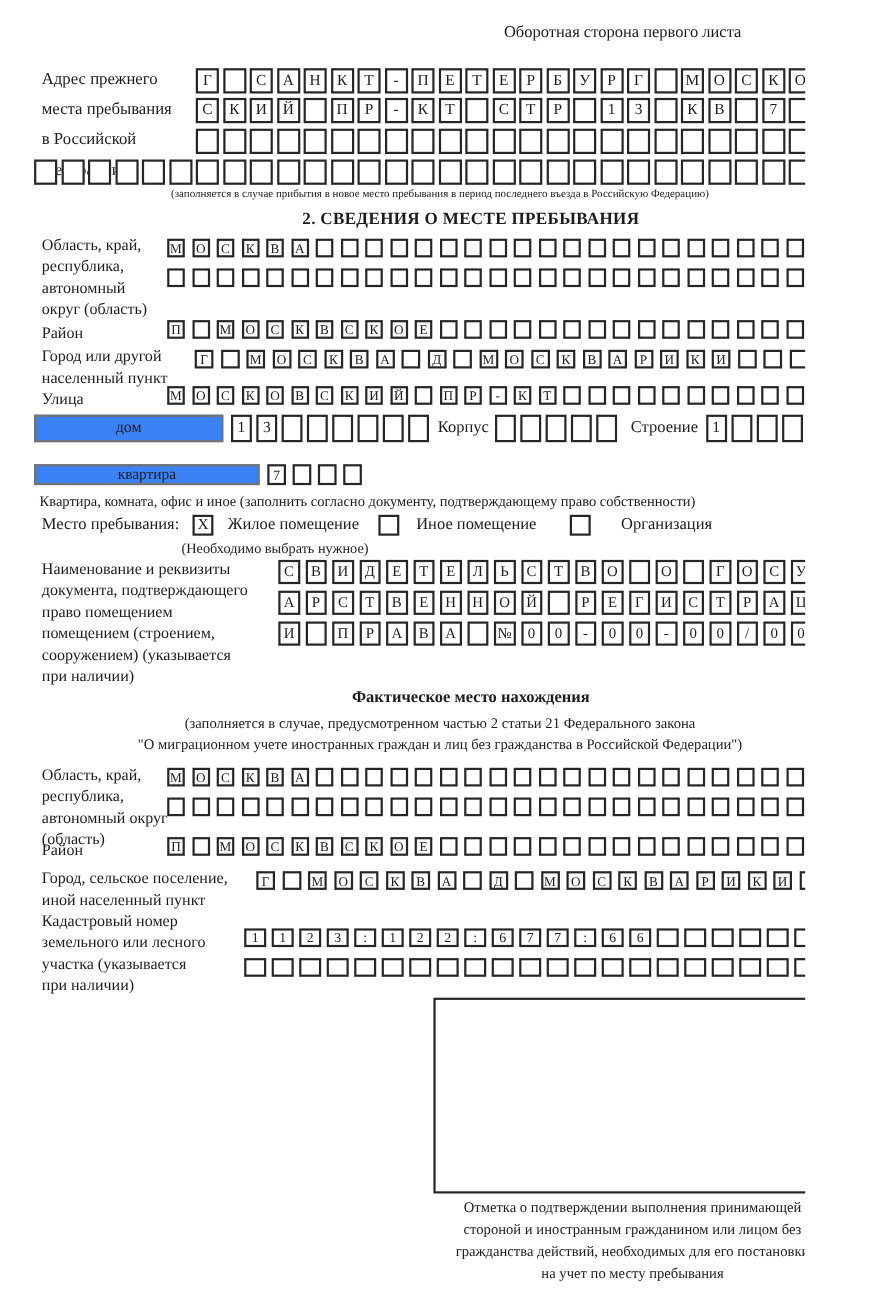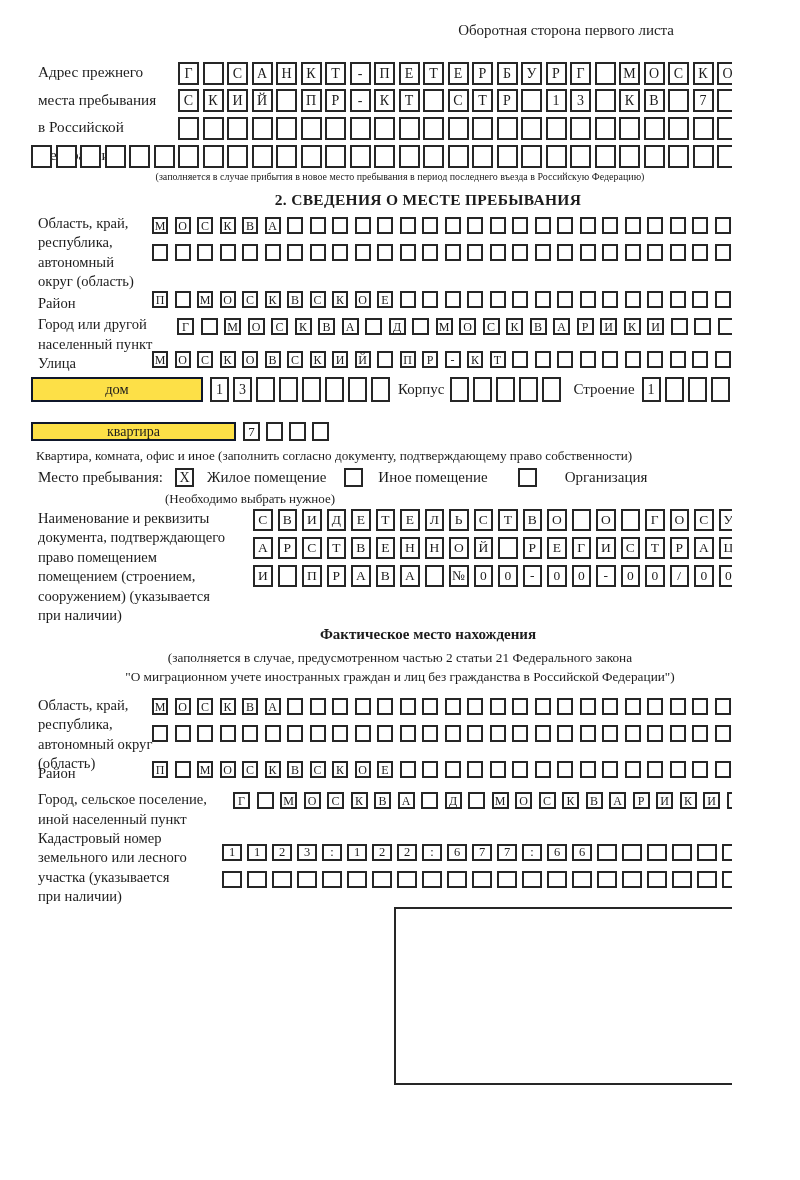--- a/index.html
+++ b/index.html
@@ -26,23 +26,23 @@
   .row-md{gap:5px;}    .row-md .cell{width:19.5px;height:22px;font-size:13.5px;}
   .row-kad{gap:5px;}   .row-kad .cell{width:20px;height:17px;font-size:12.5px;}
   .row-dom{gap:4px;}   .row-dom .cell{width:19px;height:25px;font-size:14px;}
   .row-kv{gap:6px;}    .row-kv .cell{width:17px;height:19px;font-size:13px;}
   .label{font-size:14.6px;line-height:19.4px;white-space:nowrap;}
   .label-top{font-size:15.2px;line-height:27.5px;white-space:nowrap;}
   .note{font-size:10px;}
   .center{width:800px;text-align:center;left:0;}
   .bold{font-weight:bold;padding-left:28px;}
   .field-box{
-    border:2px solid #0f172a;box-sizing:border-box;
+    border:2px solid #737373;box-sizing:border-box;
     display:flex;align-items:center;justify-content:center;
-    font-size:14.5px;flex:0 0 auto;background:#fde047;
+    font-size:14.5px;flex:0 0 auto;background:#3b82f6;
   }
   .inline-lbl{font-size:15px;white-space:nowrap;display:inline-block;}
   .checkbox{
     width:19px;height:19px;border:2px solid #262626;box-sizing:border-box;
     display:inline-flex;align-items:center;justify-content:center;
     font-size:14px;flex:0 0 auto;background:#fff;
   }
   .stay-row{display:flex;align-items:center;}
   .cap{font-size:13.2px;white-space:nowrap;}
 </style>
@@ -641,14 +641,20 @@
       <span class="cell"></span>
       <span class="cell"></span>
       <span class="cell"></span>
       <span class="cell"></span>
       <span class="cell"></span>
       <span class="cell"></span>
       <span class="cell"></span>
     </div>
 
   <div class="abs" style="left:394px;top:907px;width:361px;height:178px;border:2px solid #262626;box-sizing:border-box;"></div>
+  <div class="abs" style="left:373px;top:1088px;width:404px;text-align:center;font-size:13.3px;line-height:20px;">
+      <div class="line">Отметка о подтверждении выполнения принимающей</div>
+      <div class="line">стороной и иностранным гражданином или лицом без</div>
+      <div class="line">гражданства действий, необходимых для его постановки</div>
+      <div class="line">на учет по месту пребывания</div>
+    </div>
 
 </div>
 
 </body></html>

